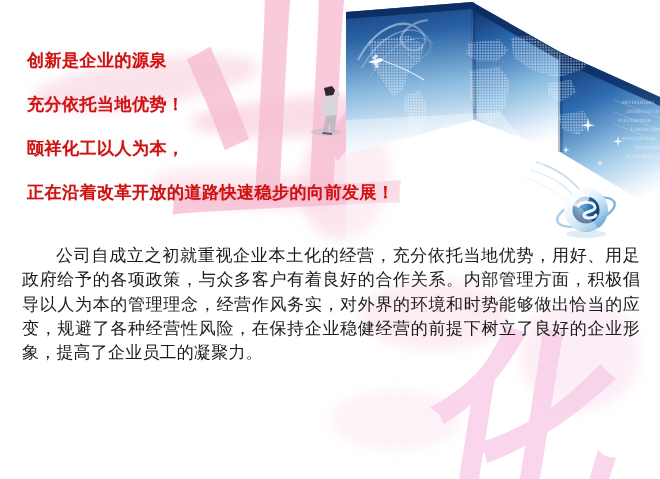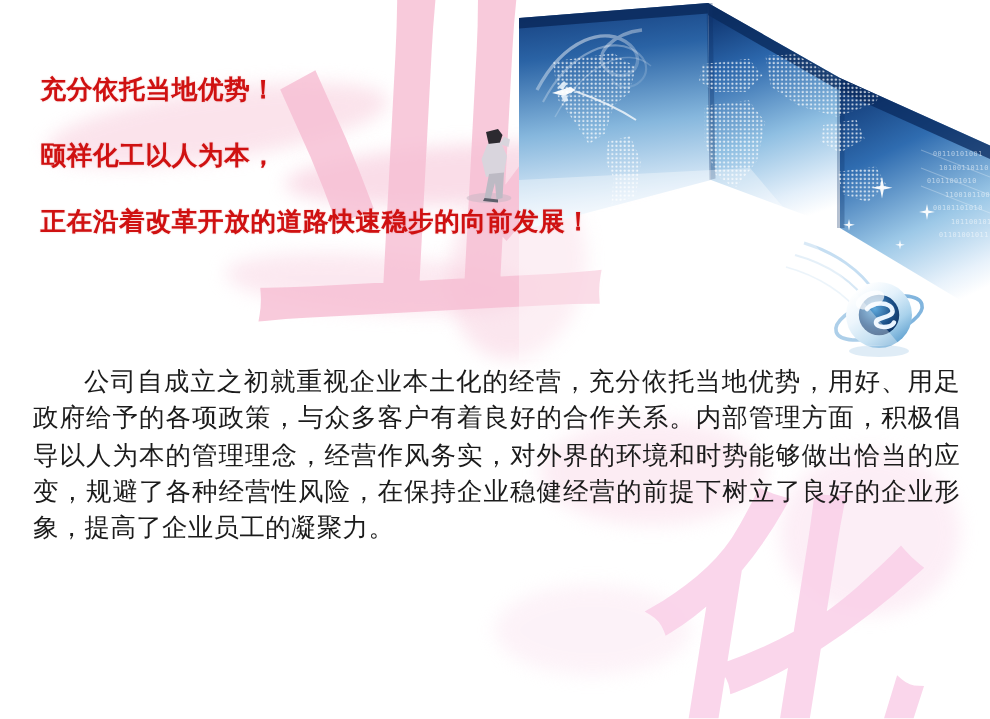--- a/index.html
+++ b/index.html
@@ -286,20 +286,21 @@
         <path d="M12,36 L22,35 L21,52 L17,53 L16,42 L13,53 L9,52 Z" fill="#bdbac4"></path>
         <path d="M19,16 L25,18 L26,13 L22,11 Z" fill="#d9d5dd"></path>
         <path d="M9,52 L18,53 L18,55 L8,54 Z" fill="#5c5f6b"></path>
       </g>
 
       <path d="M46,120 L200,112 L300,230 L46,240 Z" fill="#ffffff" opacity="0.35"></path>
     </svg>
   </div>
 
   <div id="headlines">
+    <div class="headline">创新是企业的源泉</div>
     <div class="headline">充分依托当地优势！</div>
     <div class="headline">颐祥化工以人为本，</div>
     <div class="headline">正在沿着改革开放的道路快速稳步的向前发展！</div>
   </div>
 
   <div id="body-copy">公司自成立之初就重视企业本土化的经营，充分依托当地优势，用好、用足政府给予的各项政策，与众多客户有着良好的合作关系。内部管理方面，积极倡导以人为本的管理理念，经营作风务实，对外界的环境和时势能够做出恰当的应变，规避了各种经营性风险，在保持企业稳健经营的前提下树立了良好的企业形象，提高了企业员工的凝聚力。</div>
 
 </div>
 
 </body></html>

